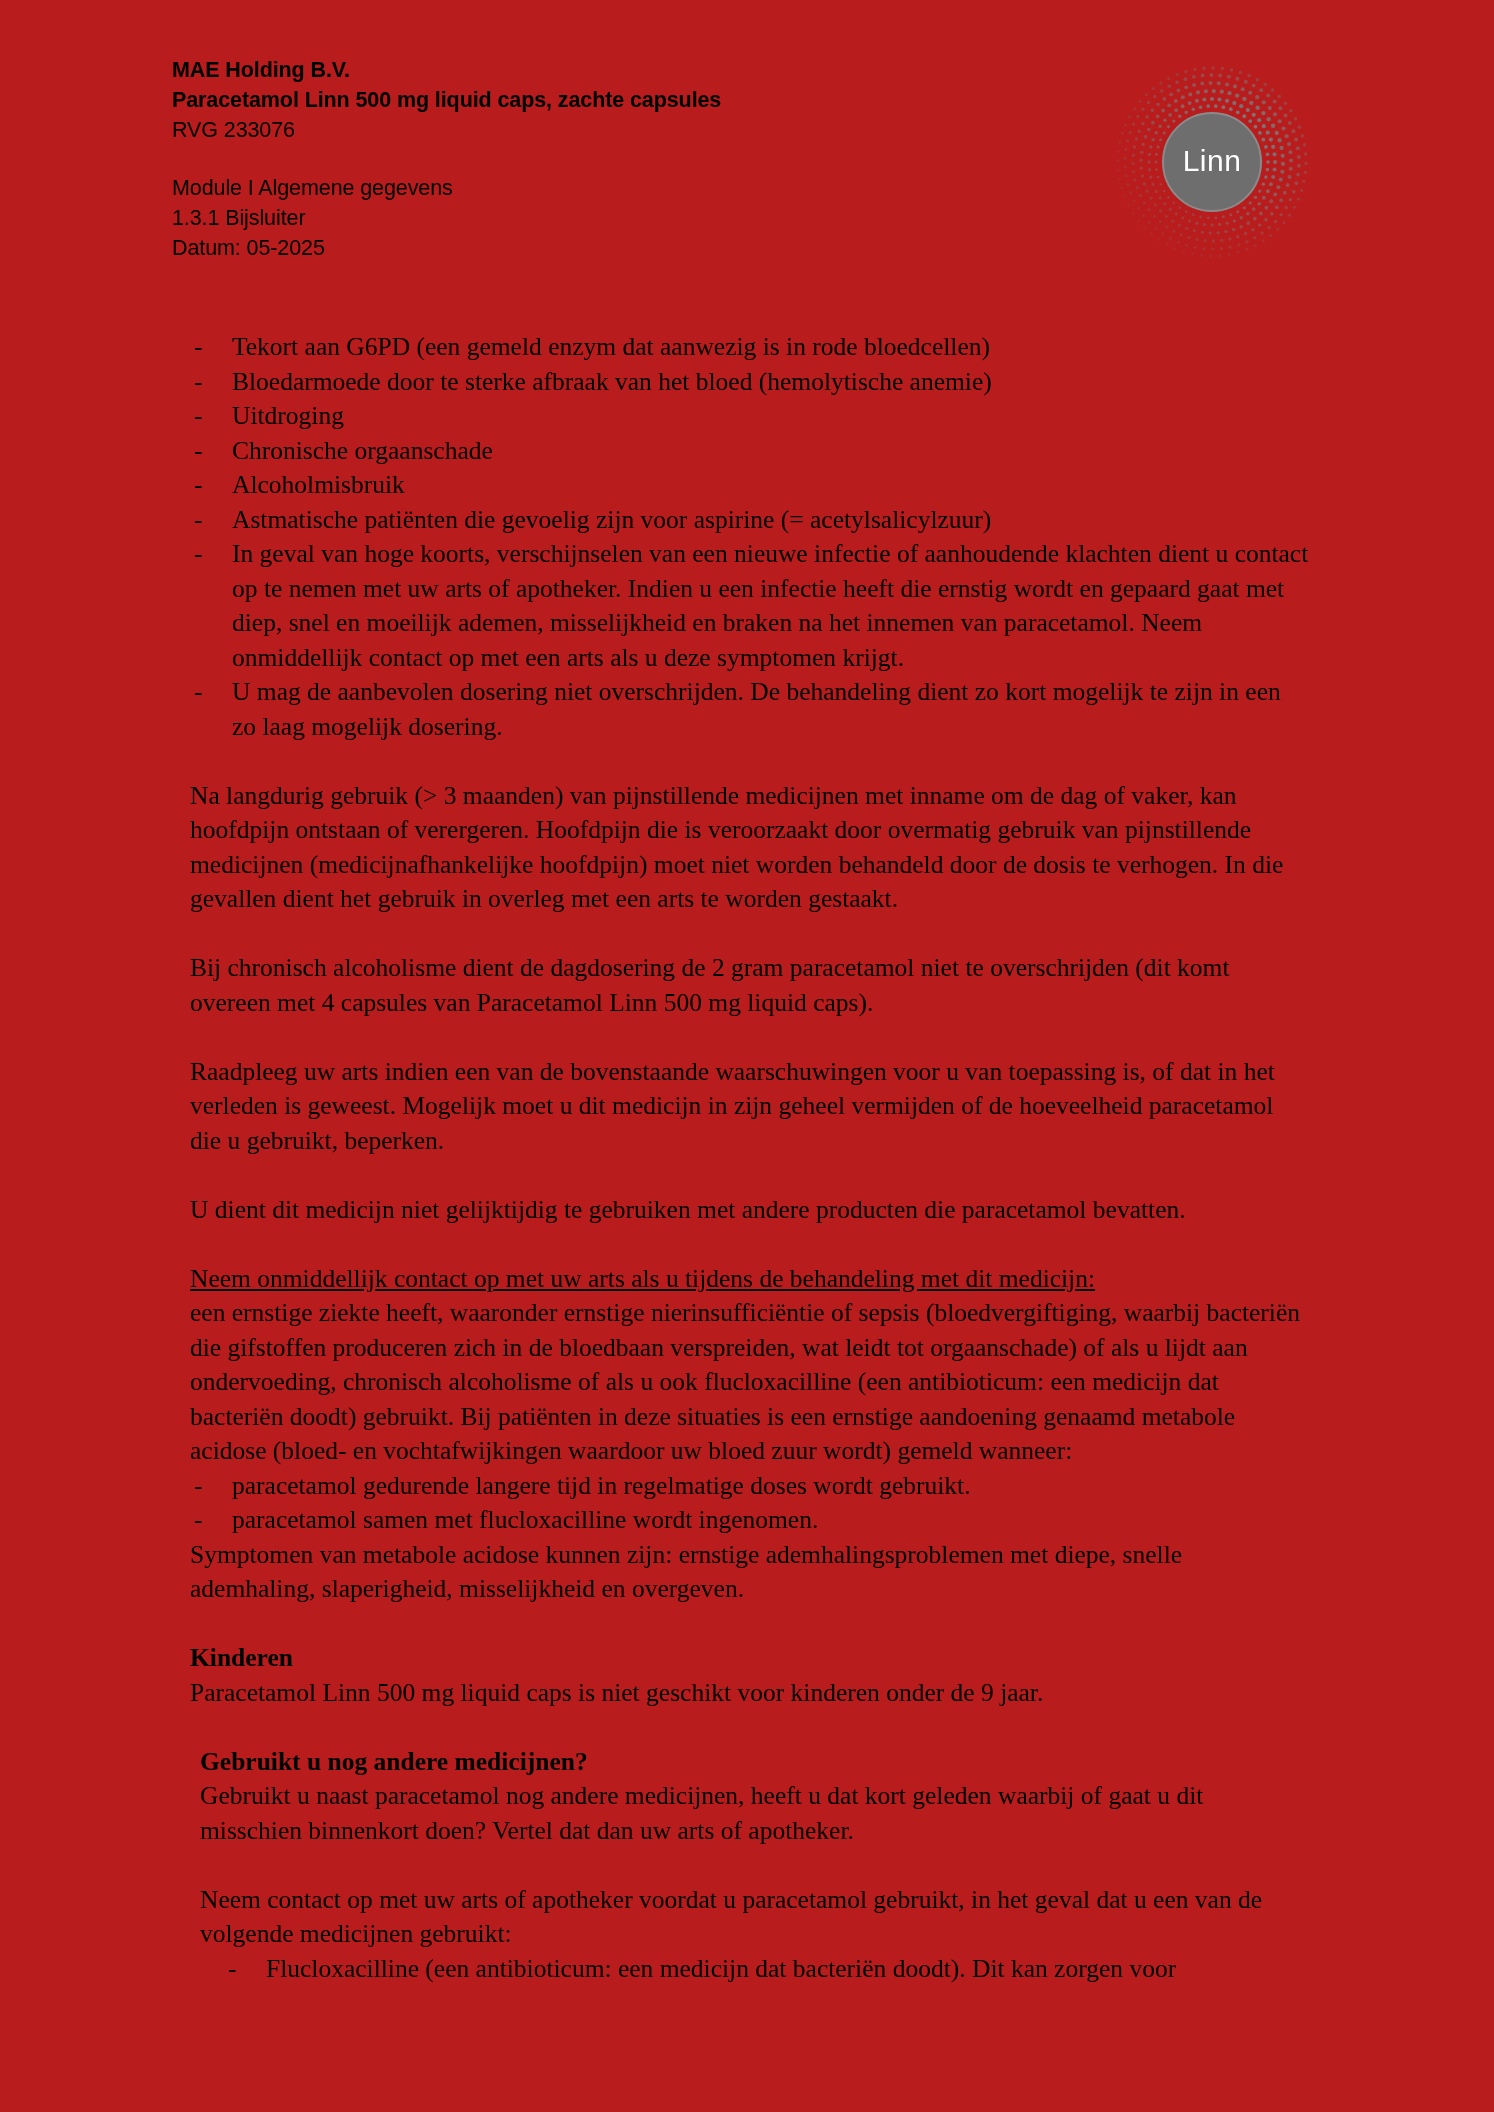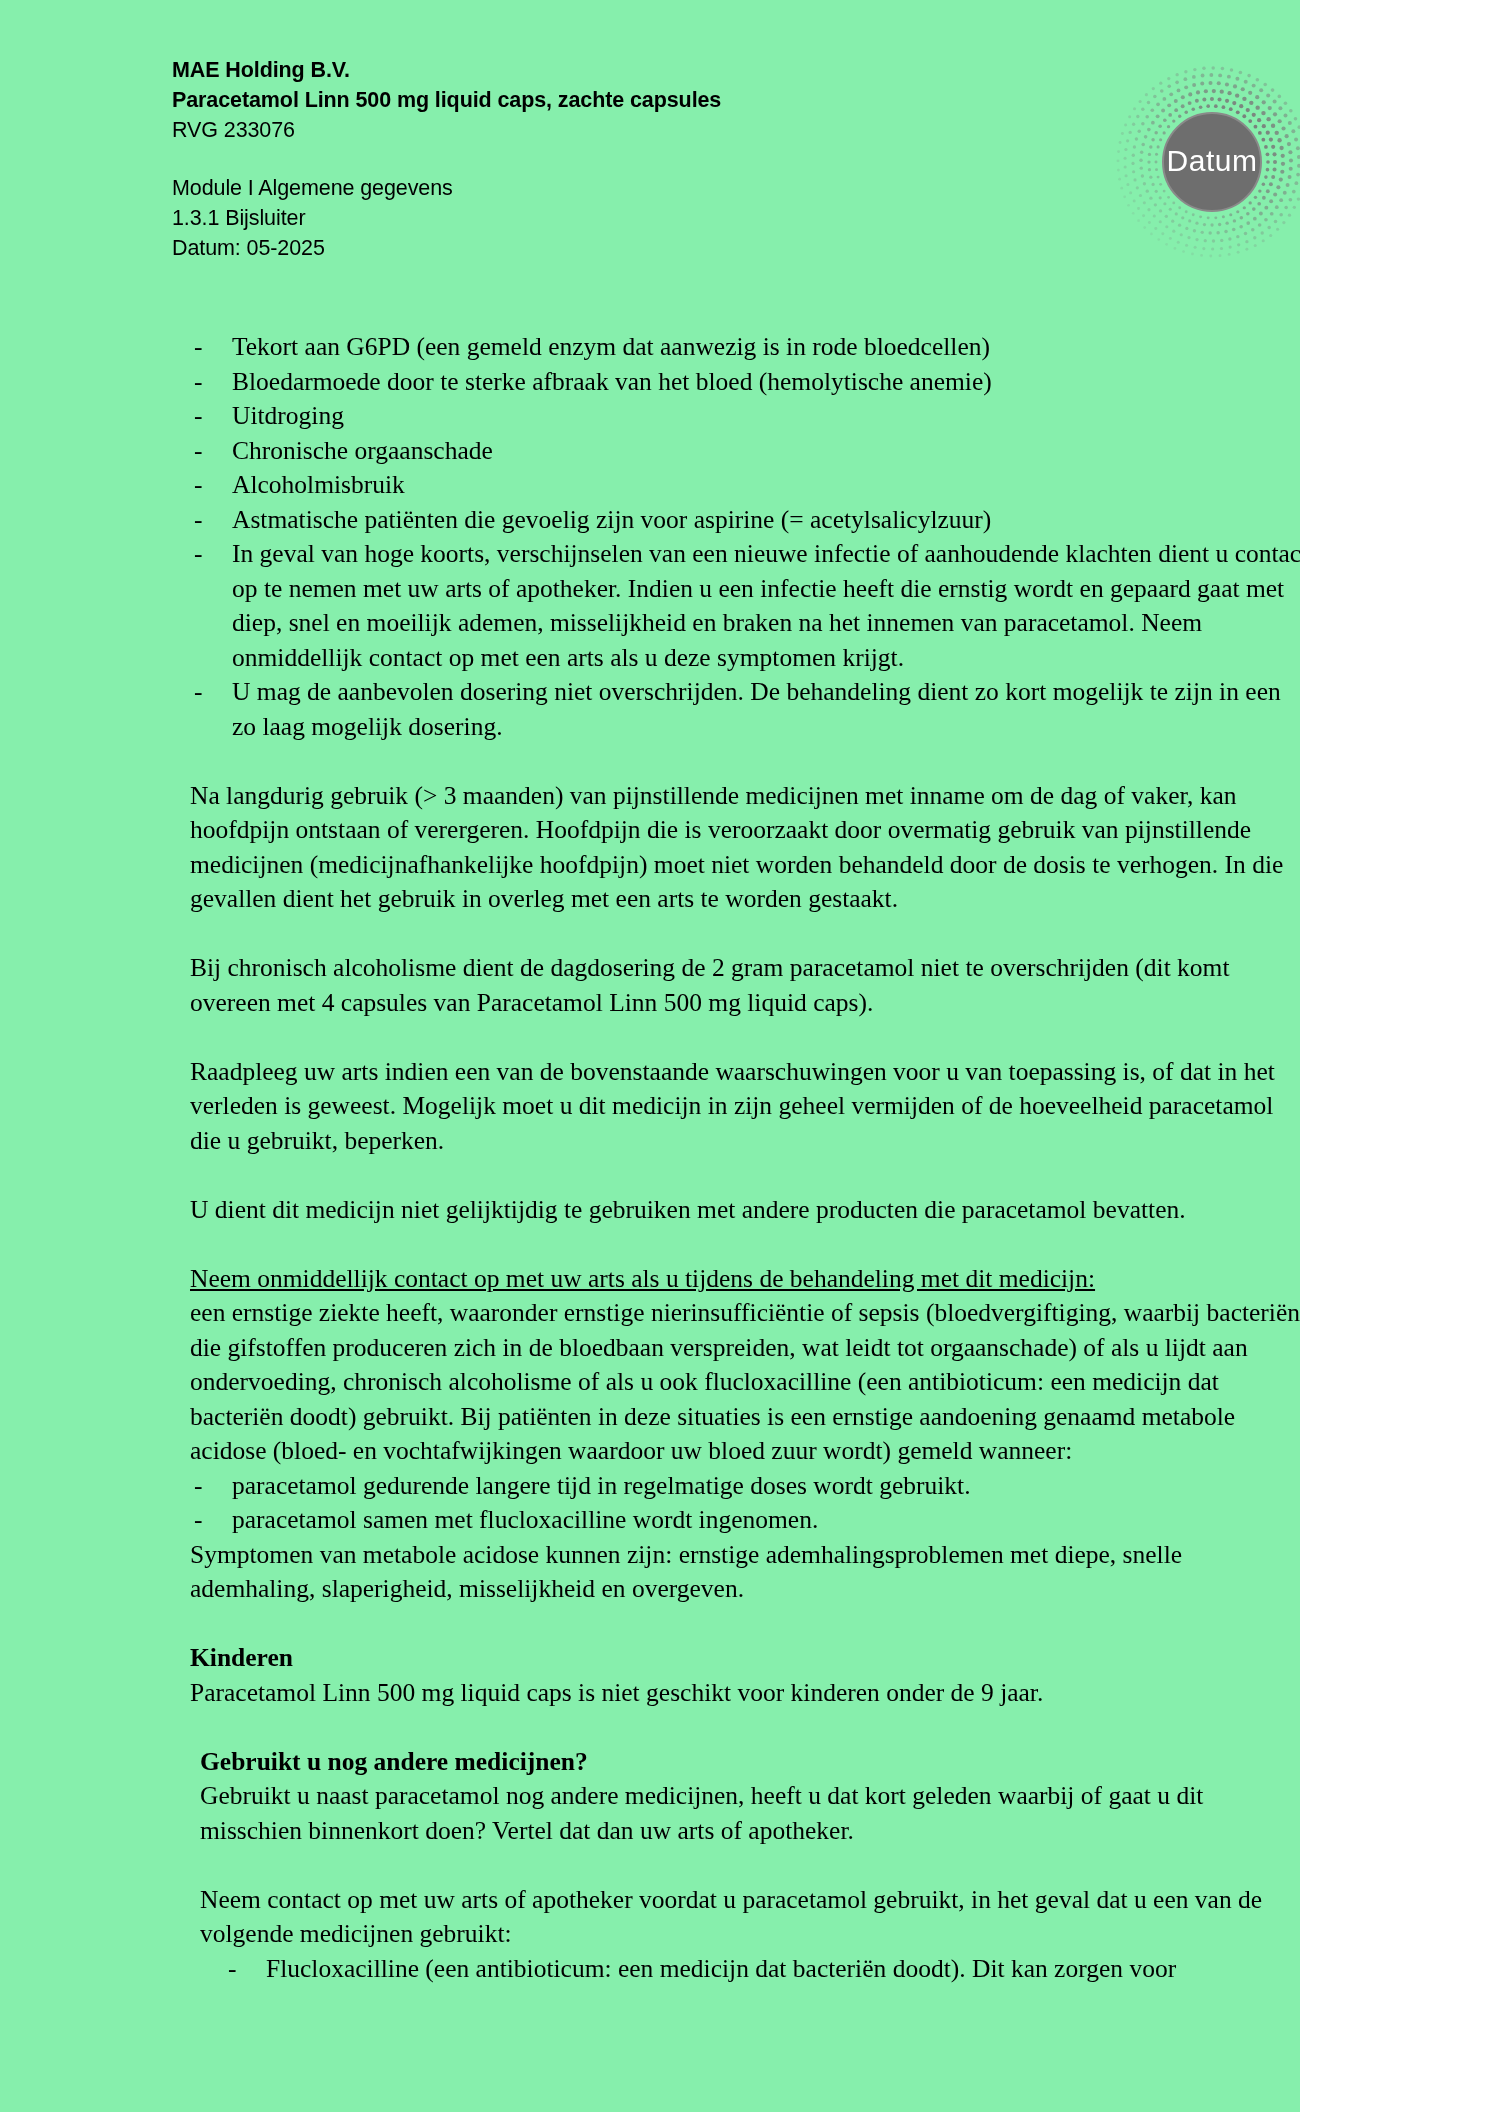--- a/index.html
+++ b/index.html
@@ -2,23 +2,23 @@
 <html><head>
 <meta charset="utf-8">
 <style>
   html, body {
     margin: 0;
     padding: 0;
     background: #ffffff;
   }
   .page {
     position: relative;
-    width: 1300px;
+    width: 1494px;
     height: 2112px;
-    background: #86efac;
+    background: #b91c1c;
     overflow: hidden;
     font-family: "Liberation Serif", "DejaVu Serif", serif;
     color: #000000;
   }
 
   
   .header {
     position: absolute;
     left: 172px;
     top: 55px;
@@ -482,21 +482,21 @@
           <circle cx="193.99" cy="101.20" r="1.73" fill="#7a7a7a" opacity="0.343"></circle>
           <circle cx="193.42" cy="110.41" r="1.71" fill="#7a7a7a" opacity="0.334"></circle>
           <circle cx="191.95" cy="119.51" r="1.69" fill="#7a7a7a" opacity="0.324"></circle>
           <circle cx="189.60" cy="128.43" r="1.67" fill="#7a7a7a" opacity="0.313"></circle>
           <circle cx="186.38" cy="137.08" r="1.65" fill="#7a7a7a" opacity="0.302"></circle>
           <circle cx="182.33" cy="145.37" r="1.63" fill="#7a7a7a" opacity="0.291"></circle>
           <circle cx="177.48" cy="153.22" r="1.61" fill="#7a7a7a" opacity="0.279"></circle>
         </g>
     </svg>
     <div class="logo-core">
-      <span>Datum</span>
+      <span>Linn</span>
     </div>
   </div>
 
   <div class="body">
 
     <ul class="bullet-list">
       <li class="bullet-item">
         <span class="dash">-</span>
         <span>Tekort aan G6PD (een gemeld enzym dat aanwezig is in rode bloedcellen)</span>
       </li>

